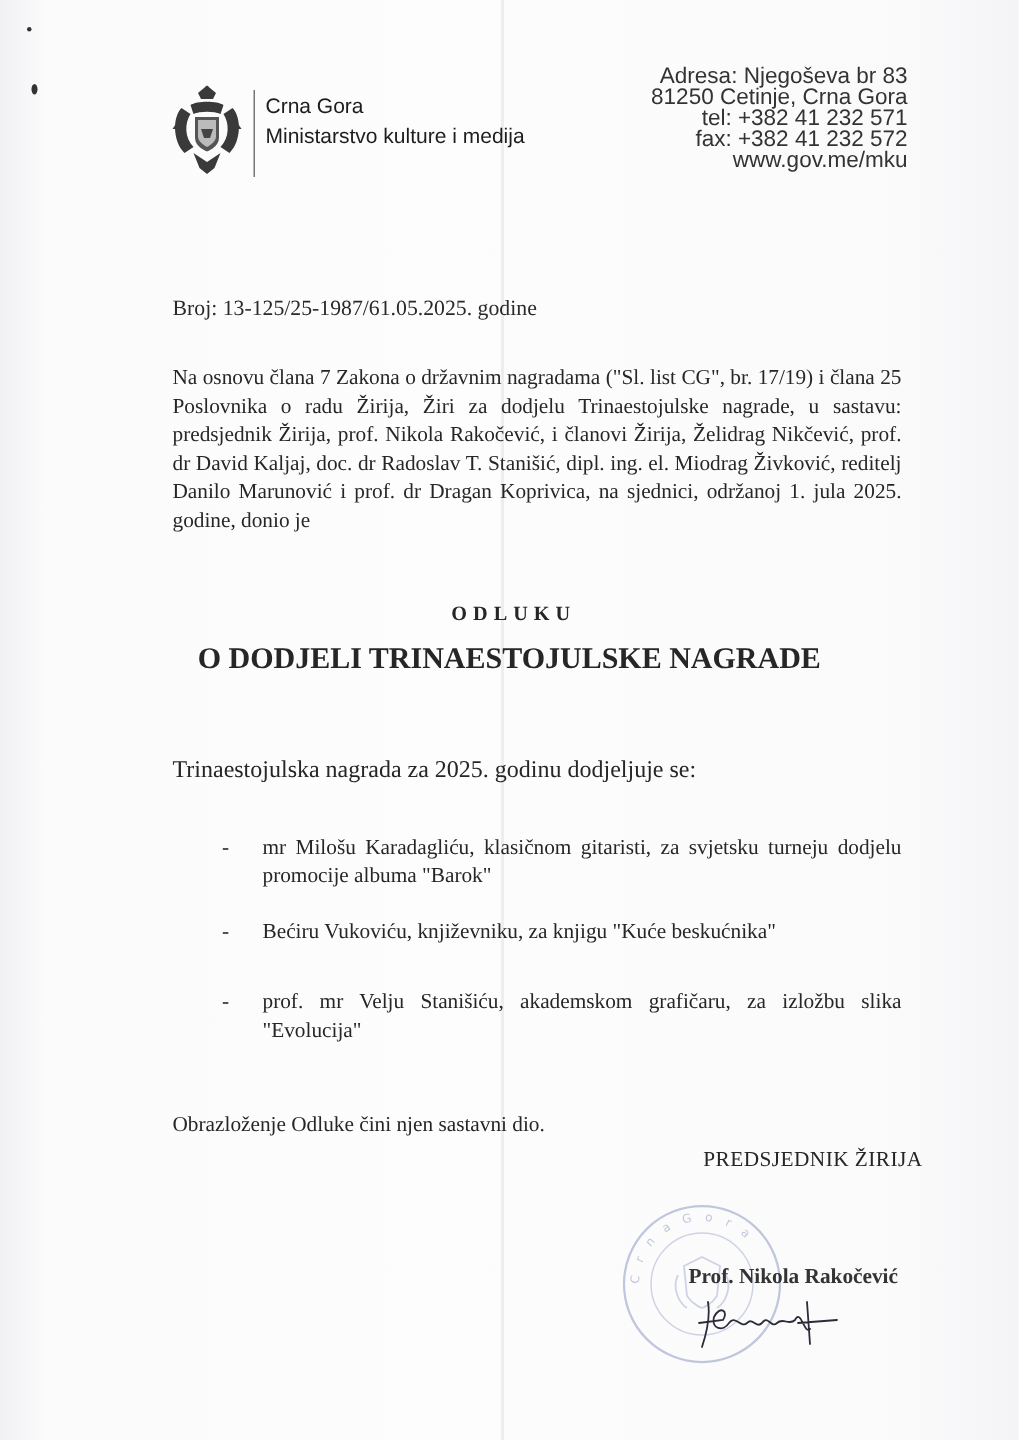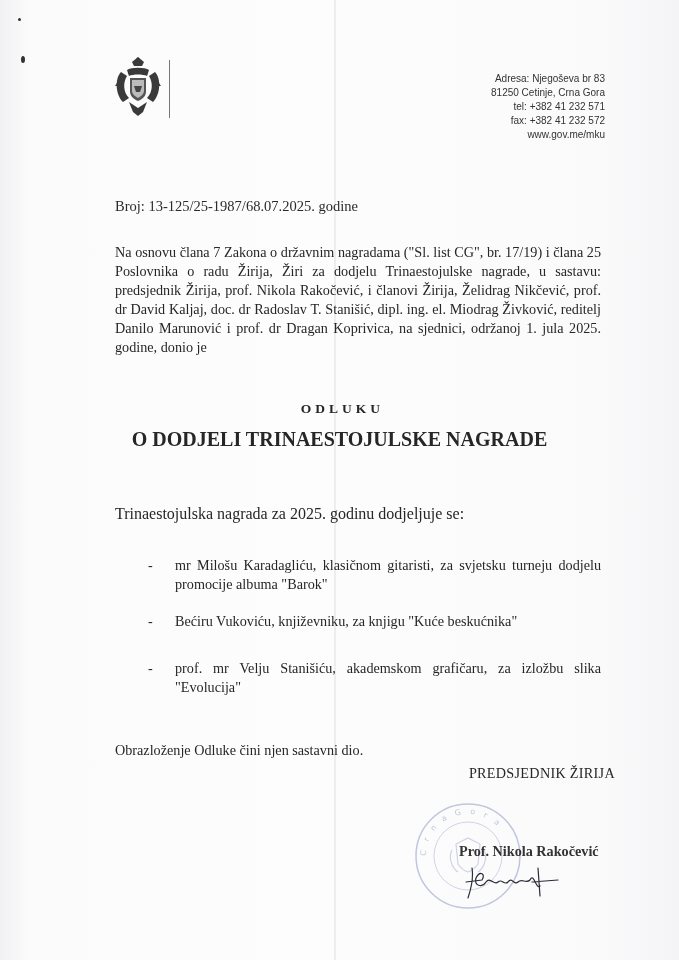--- a/index.html
+++ b/index.html
@@ -22,22 +22,22 @@
     .punch.a { left: 18px; top: 18px; width: 3px; height: 3px; }
     .punch.b { left: 21px; top: 56px; width: 4px; height: 7px; }
 
     .header-logo { position: absolute; left: 113px; top: 56px; width: 50px; height: 62px; }
     .header-divider { position: absolute; left: 169px; top: 60px; width: 1px; height: 58px; background: #777; }
     .header-org {
       position: absolute; left: 177px; top: 60px;
       font-family: "Liberation Sans", sans-serif; font-size: 14px; line-height: 20px; color: #1d1d1d;
     }
     .header-contact {
-      position: absolute; right: 74px; top: 72px; text-align: right;
-      font-family: "Liberation Sans", sans-serif; font-size: 10px; line-height: 14px; color: #333;
+      position: absolute; right: 74px; top: 44px; text-align: right;
+      font-family: "Liberation Sans", sans-serif; font-size: 15px; line-height: 14px; color: #333;
     }
 
     .ref-line {
       position: absolute; left: 115px; top: 198px; width: 485px;
       display: flex; justify-content: flex-start;
       font-family: "Liberation Serif", serif; font-size: 14.5px; color: #2a2a2a;
     }
 
     .preamble {
       position: absolute; left: 115px; top: 243px; width: 486px;
@@ -100,31 +100,35 @@
         <path d="M17 22 L33 22 L33 36 C33 42 25 45 25 45 C25 45 17 42 17 36 Z" fill="#555"></path>
         <path d="M19 24 L31 24 L31 35 C31 39 25 42 25 42 C25 42 19 39 19 35 Z" fill="#bbb"></path>
         <path d="M21 30 L29 30 L27 36 L23 36 Z" fill="#444"></path>
         <path d="M16 46 L25 52 L34 46 L30 56 L25 60 L20 56 Z"></path>
         <path d="M6 24 L2 30 L6 30 Z"></path>
         <path d="M44 24 L48 30 L44 30 Z"></path>
       </g>
     </svg>
   </div>
   <div class="header-divider"></div>
+  <div class="header-org">
+    <div>Crna Gora</div>
+    <div>Ministarstvo kulture i medija</div>
+  </div>
   <div class="header-contact">
     <div>Adresa: Njegoševa br 83</div>
     <div>81250 Cetinje, Crna Gora</div>
     <div>tel: +382 41 232 571</div>
     <div>fax: +382 41 232 572</div>
     <div>www.gov.me/mku</div>
   </div>
 
   <div class="ref-line">
     <span>Broj: 13-125/25-1987/6</span>
-    <span>8.07.2025. godine</span>
+    <span>1.05.2025. godine</span>
   </div>
 
   <p class="preamble">Na osnovu člana 7 Zakona o državnim nagradama ("Sl. list CG", br. 17/19) i člana 25 Poslovnika o radu Žirija, Žiri za dodjelu Trinaestojulske nagrade, u sastavu: predsjednik Žirija, prof. Nikola Rakočević, i članovi Žirija, Želidrag Nikčević, prof. dr David Kaljaj, doc. dr Radoslav T. Stanišić, dipl. ing. el. Miodrag Živković, reditelj Danilo Marunović i prof. dr Dragan Koprivica, na sjednici, održanoj 1. jula 2025. godine, donio je</p>
 
   <div class="title main">ODLUKU</div>
   <div class="title sub">O DODJELI TRINAESTOJULSKE NAGRADE</div>
 
   <div class="intro">Trinaestojulska nagrada za 2025. godinu dodjeljuje se:</div>
 
   <div class="awards">

